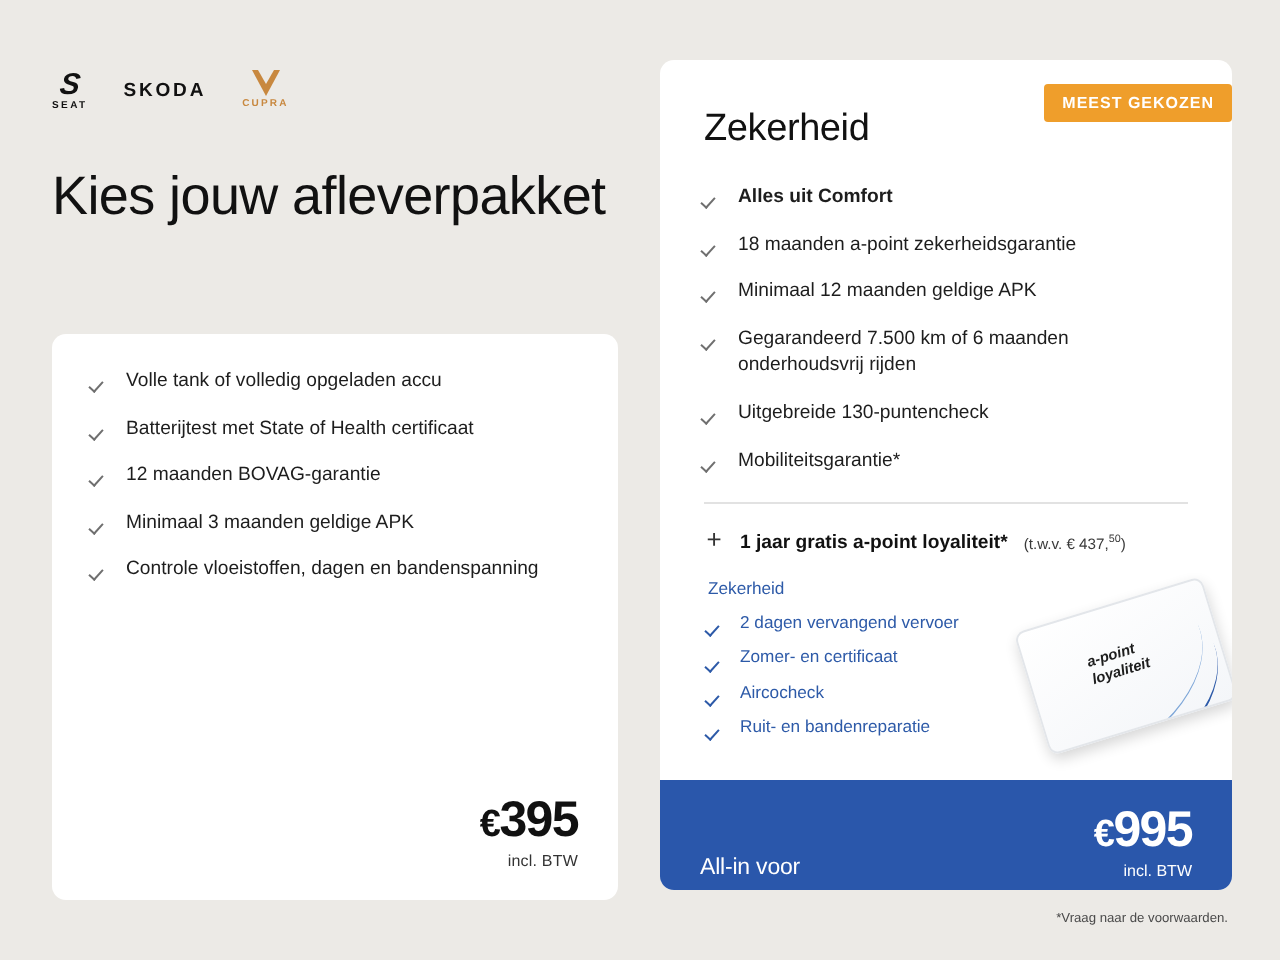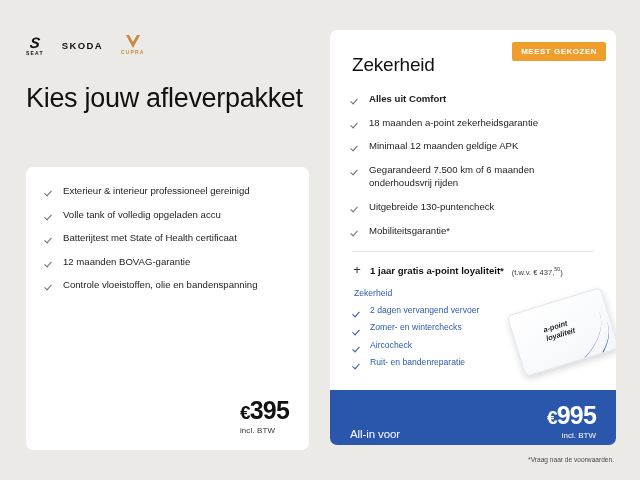--- a/index.html
+++ b/index.html
@@ -162,21 +162,21 @@
   .chk.blue:before {
     border-color: #2d5aa8;
   }
   .feat-text { flex: 1 1 auto; }
   .bold { font-weight: bold; }
 
   .price-block {
     position: absolute;
     right: 20px;
     bottom: 15px;
-    text-align: left;
+    text-align: right;
   }
   .price-main {
     font-size: 25px;
     font-weight: bold;
     letter-spacing: -0.8px;
     line-height: 1;
     color: #111;
   }
   .price-main .eur { font-size: 19px; font-weight: bold; }
   .price-sub {
@@ -196,21 +196,21 @@
     background: #fff;
     border-radius: 7px;
     overflow: hidden;
   }
   .zeker-body {
     position: relative;
     padding: 24px 22px 0 22px;
   }
   .badge {
     position: absolute;
-    right: 10px;
+    right: 0;
     top: 12px;
     background: #ef9e2b;
     color: #fff;
     font-size: 8px;
     font-weight: bold;
     letter-spacing: 0.5px;
     padding: 5px 9px;
     border-radius: 2px;
   }
   .zeker-title {
@@ -367,39 +367,39 @@
     <div class="brand-cupra">
       <span class="tri"></span>
       <span class="word">CUPRA</span>
     </div>
   </div>
 
   <div class="headline">Kies jouw afleverpakket</div>
 
   <div class="card-comfort">
     <ul class="feat">
-      <li>
-        <span class="chk"></span>
-        <span class="feat-text">Exterieur &amp; interieur professioneel gereinigd</span>
-      </li>
       <li>
         <span class="chk"></span>
         <span class="feat-text">Volle tank of volledig opgeladen accu</span>
       </li>
       <li>
         <span class="chk"></span>
         <span class="feat-text">Batterijtest met State of Health certificaat</span>
       </li>
       <li>
         <span class="chk"></span>
         <span class="feat-text">12 maanden BOVAG-garantie</span>
       </li>
       <li>
         <span class="chk"></span>
-        <span class="feat-text">Controle vloeistoffen, olie en bandenspanning</span>
+        <span class="feat-text">Minimaal 3 maanden geldige APK</span>
+      </li>
+      <li>
+        <span class="chk"></span>
+        <span class="feat-text">Controle vloeistoffen, dagen en bandenspanning</span>
       </li>
     </ul>
     <div class="price-block">
       <div class="price-main"><span class="eur">€</span><span>395</span></div>
       <div class="price-sub">incl. BTW</div>
     </div>
   </div>
 
   <div class="card-zeker">
     <div class="zeker-body">
@@ -443,21 +443,21 @@
 
       <div class="incl-wrap">
         <div class="incl-title">Zekerheid</div>
         <ul class="incl">
           <li>
             <span class="chk blue"></span>
             <span>2 dagen vervangend vervoer</span>
           </li>
           <li>
             <span class="chk blue"></span>
-            <span>Zomer- en winterchecks</span>
+            <span>Zomer- en certificaat</span>
           </li>
           <li>
             <span class="chk blue"></span>
             <span>Aircocheck</span>
           </li>
           <li>
             <span class="chk blue"></span>
             <span>Ruit- en bandenreparatie</span>
           </li>
         </ul>

